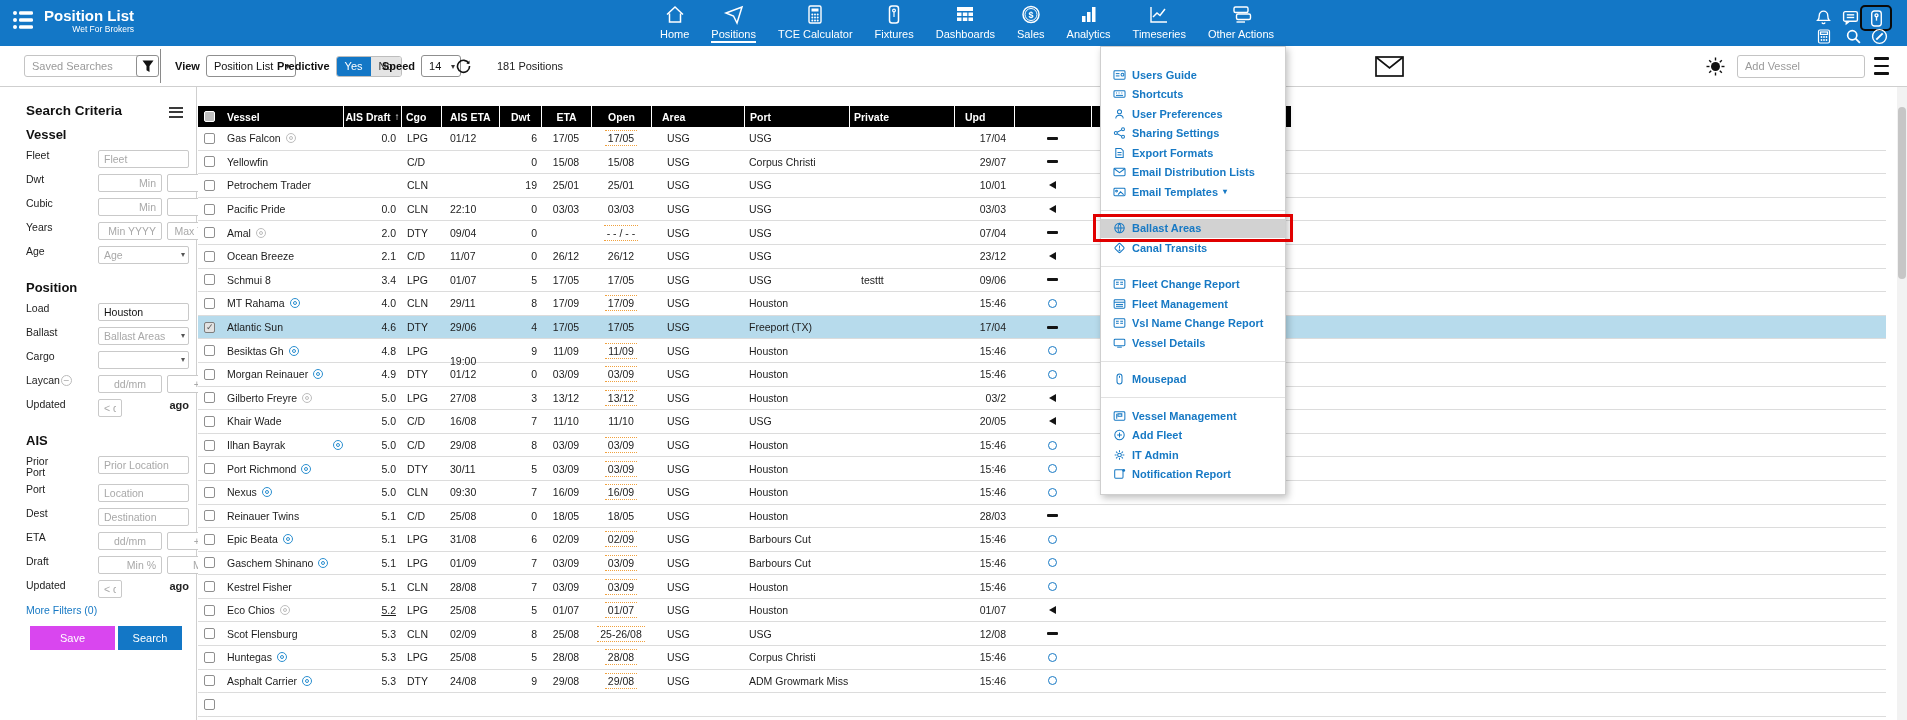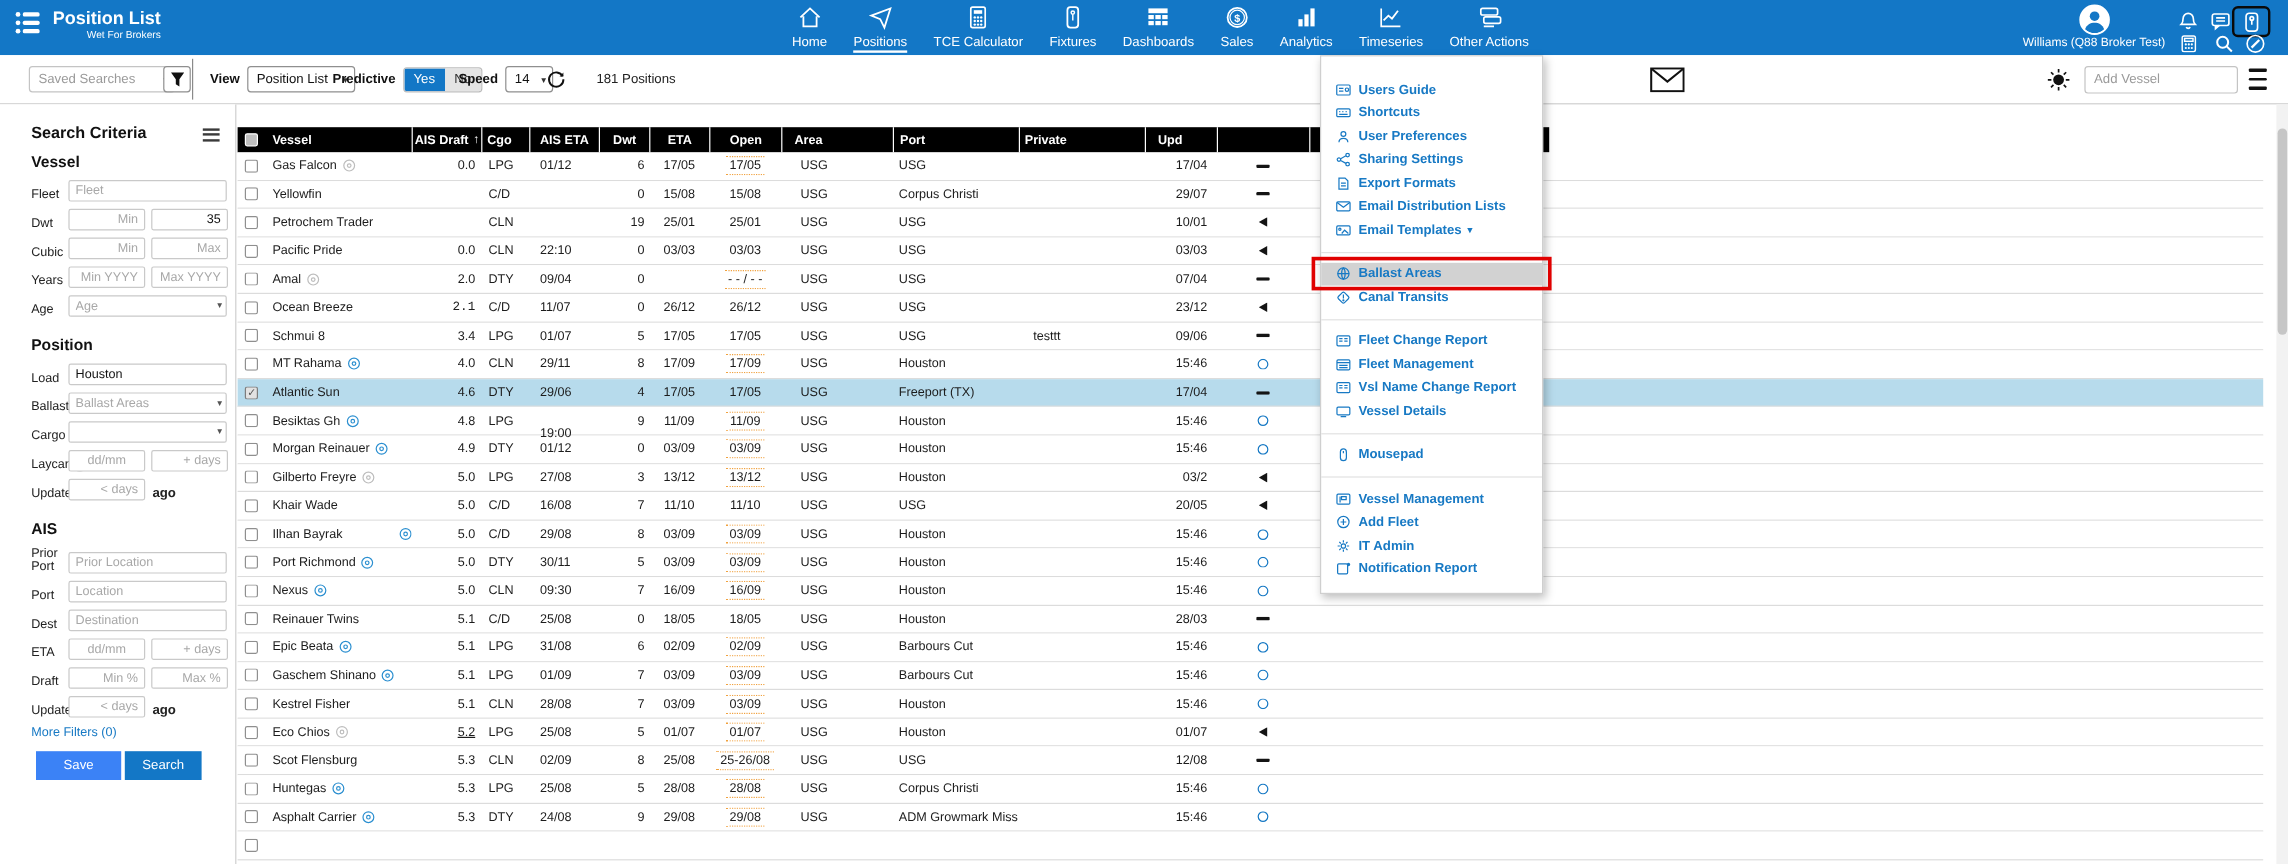--- a/index.html
+++ b/index.html
@@ -46,40 +46,40 @@
   .addvessel::placeholder { color:#9a9a9a; }
   .burger span { display:block; width:15px; height:2.5px; background:#111; margin:2.5px 0; border-radius:1px; }
 
   
   .sidebar { position:absolute; left:0; top:87px; width:197px; height:633px; background:#fff;
     border-right:1px solid #cfcfcf; padding:16px 7px 0 26px; }
   .sc-head { position:relative; font-size:13.5px; font-weight:700; color:#111; margin-bottom:9px; }
   .sc-burger { position:absolute; right:6px; top:1px; cursor:pointer; }
   .sc-burger span { display:block; width:14px; height:2px; background:#3a3a3a; margin:2.5px 0; }
   .sec-h { font-size:13px; font-weight:700; color:#111; margin:5px 0 8px; }
-  .f-row { display:flex; align-items:flex-end; margin-bottom:6px; }
+  .f-row { display:flex; align-items:flex-start; margin-bottom:6px;gap:41px; }
   .f-label { width:31px; flex-shrink:0; font-size:10.5px; color:#222; line-height:11px; }
   .f-in { height:18px; border:1px solid #c9c9c9; border-radius:2px; background:#fff; font-size:10.5px;
     padding:0 5px; color:#111; width:100%; min-width:0; font-family:"Liberation Sans",sans-serif; }
   .f-in::placeholder { color:#a8a8a8; }
   .ta-r { text-align:right; } .ta-c { text-align:center; }
   .pair { display:flex; gap:5px; width:133px; }
   .pair .f-in { width:64px; }
   .f-select { position:relative; width:133px; }
   .f-select .f-in { padding-right:14px; }
   .f-select .car { position:absolute; right:4px; top:4px; font-size:8px; color:#555; pointer-events:none; }
   .single { width:133px; }
   .minus-circ { width:11px; height:11px; border:1px solid #bbb; border-radius:50%; color:#999;
     font-size:9px; line-height:9px; text-align:center; margin-left:1px; flex-shrink:0; }
   .ago { margin-left:6px; font-weight:700; color:#222; }
   .more-filters { color:#1779c4; font-size:10.5px; margin:6px 0 10px; cursor:pointer; }
   .btn-row { display:flex; gap:3px; margin-left:4px; }
   .btn { height:24px; display:flex; align-items:center; justify-content:center; color:#fff;
     font-size:11px; cursor:pointer; }
-  .btn-save { width:71px; background:#3b82f6; }
+  .btn-save { width:85px; background:#d946ef; }
   .btn-search { width:64px; background:#1377c6; }
 
   
   .main { position:absolute; left:198px; top:87px; width:1709px; height:633px; }
   .thead { position:absolute; left:0; top:19px; height:21px; display:flex; background:#000; width:1093px; }
   .th { height:21px; color:#fff; font-weight:700; font-size:10.5px; display:flex; align-items:center;
     flex-shrink:0; border-left:1px solid #fff; overflow:hidden; white-space:nowrap; }
   .th.nb { border-left:none; }
   .sort-ar { margin-left:4px; font-size:10px; }
   .rows { position:absolute; left:0; top:40px; width:1688px; }
@@ -226,31 +226,20 @@
             <g fill="none" stroke="#fff" stroke-width="1.4">
               <rect x="4" y="3" width="14" height="5.5" rx="1.5"></rect>
               <rect x="6.5" y="10" width="14" height="5.5" rx="1.5"></rect>
               <line x1="6.5" y1="18" x2="15" y2="18"></line>
             </g>
           </svg></span>
         <span class="nav-label">Other Actions</span>
       </div>
     </div>
 
-  <div class="user-cluster">
-    <div class="avatar">
-      <svg width="27" height="27" viewBox="0 0 27 27">
-          <circle cx="13.5" cy="13.5" r="12" fill="#fff"></circle>
-          <circle cx="13.5" cy="10.5" r="4" fill="#1377c6"></circle>
-          <path d="M5.5 21.5c1.5-4 4.5-5.5 8-5.5s6.5 1.5 8 5.5a12 12 0 0 1-16 0z" fill="#1377c6"></path>
-          <circle cx="13.5" cy="13.5" r="12" fill="none" stroke="#fff" stroke-width="1.5"></circle>
-        </svg>
-    </div>
-    <div class="user-name">Williams (Q88 Broker Test)</div>
-  </div>
 
   <div class="tr-icons">
     <span class="tr-ic" style="left:10px;top:9px">
       <svg width="17" height="17" viewBox="0 0 16 16" fill="none" stroke="#fff" stroke-width="1.3">
           <path d="M8 2a4 4 0 0 1 4 4c0 3 .8 4 1.5 4.7H2.5C3.2 10 4 9 4 6a4 4 0 0 1 4-4z"></path>
           <path d="M6.5 12.7a1.6 1.6 0 0 0 3 0"></path>
         </svg>
     </span>
     <span class="tr-ic" style="left:37px;top:9px">
       <svg width="17" height="17" viewBox="0 0 16 16" fill="none" stroke="#fff" stroke-width="1.3">
@@ -669,21 +658,21 @@
           <span class="u-dash"></span>
         </div>
       </div>
       <div class="trow">
         <div class="td" style="width: 23px; justify-content: center;">
           <span class="cb"></span>
         </div>
         <div class="td" style="width: 122px; justify-content: flex-start; padding-left: 6px;">
           <span>Ocean Breeze</span>
         </div>
-        <div class="td" style="width: 58px; justify-content: flex-end; padding-right: 5px; font-family: Liberation Mono, monospace;">2.1</div>
+        <div class="td" style="width: 58px; justify-content: flex-end; padding-right: 5px;">2.1</div>
         <div class="td" style="width: 40px; justify-content: flex-start; padding-left: 6px;">C/D</div>
         <div class="td" style="width: 58px; justify-content: flex-start; padding-left: 9px;">11/07</div>
         <div class="td" style="width: 42px; justify-content: flex-end; padding-right: 4px;">0</div>
         <div class="td" style="width: 50px; justify-content: center;">26/12</div>
         <div class="td" style="width: 60px; justify-content: center;">
           <span>26/12</span>
         </div>
         <div class="td" style="width: 93px; justify-content: flex-start; padding-left: 16px;">USG</div>
         <div class="td" style="width: 105px; justify-content: flex-start; padding-left: 5px;">USG</div>
         <div class="td" style="width: 105px; justify-content: flex-start; padding-left: 12px;"></div>

